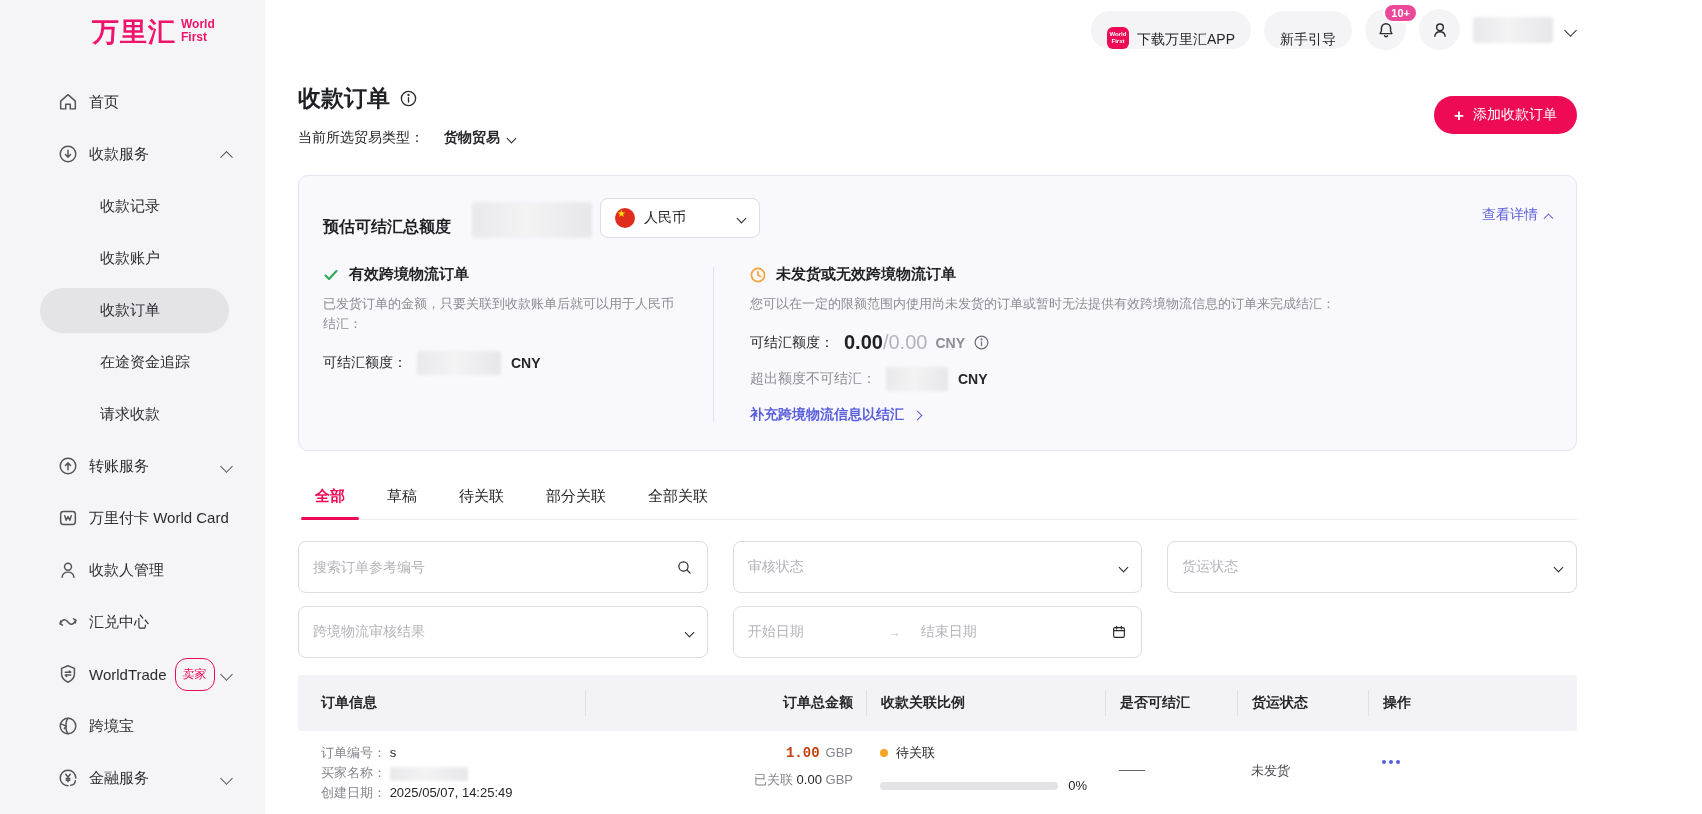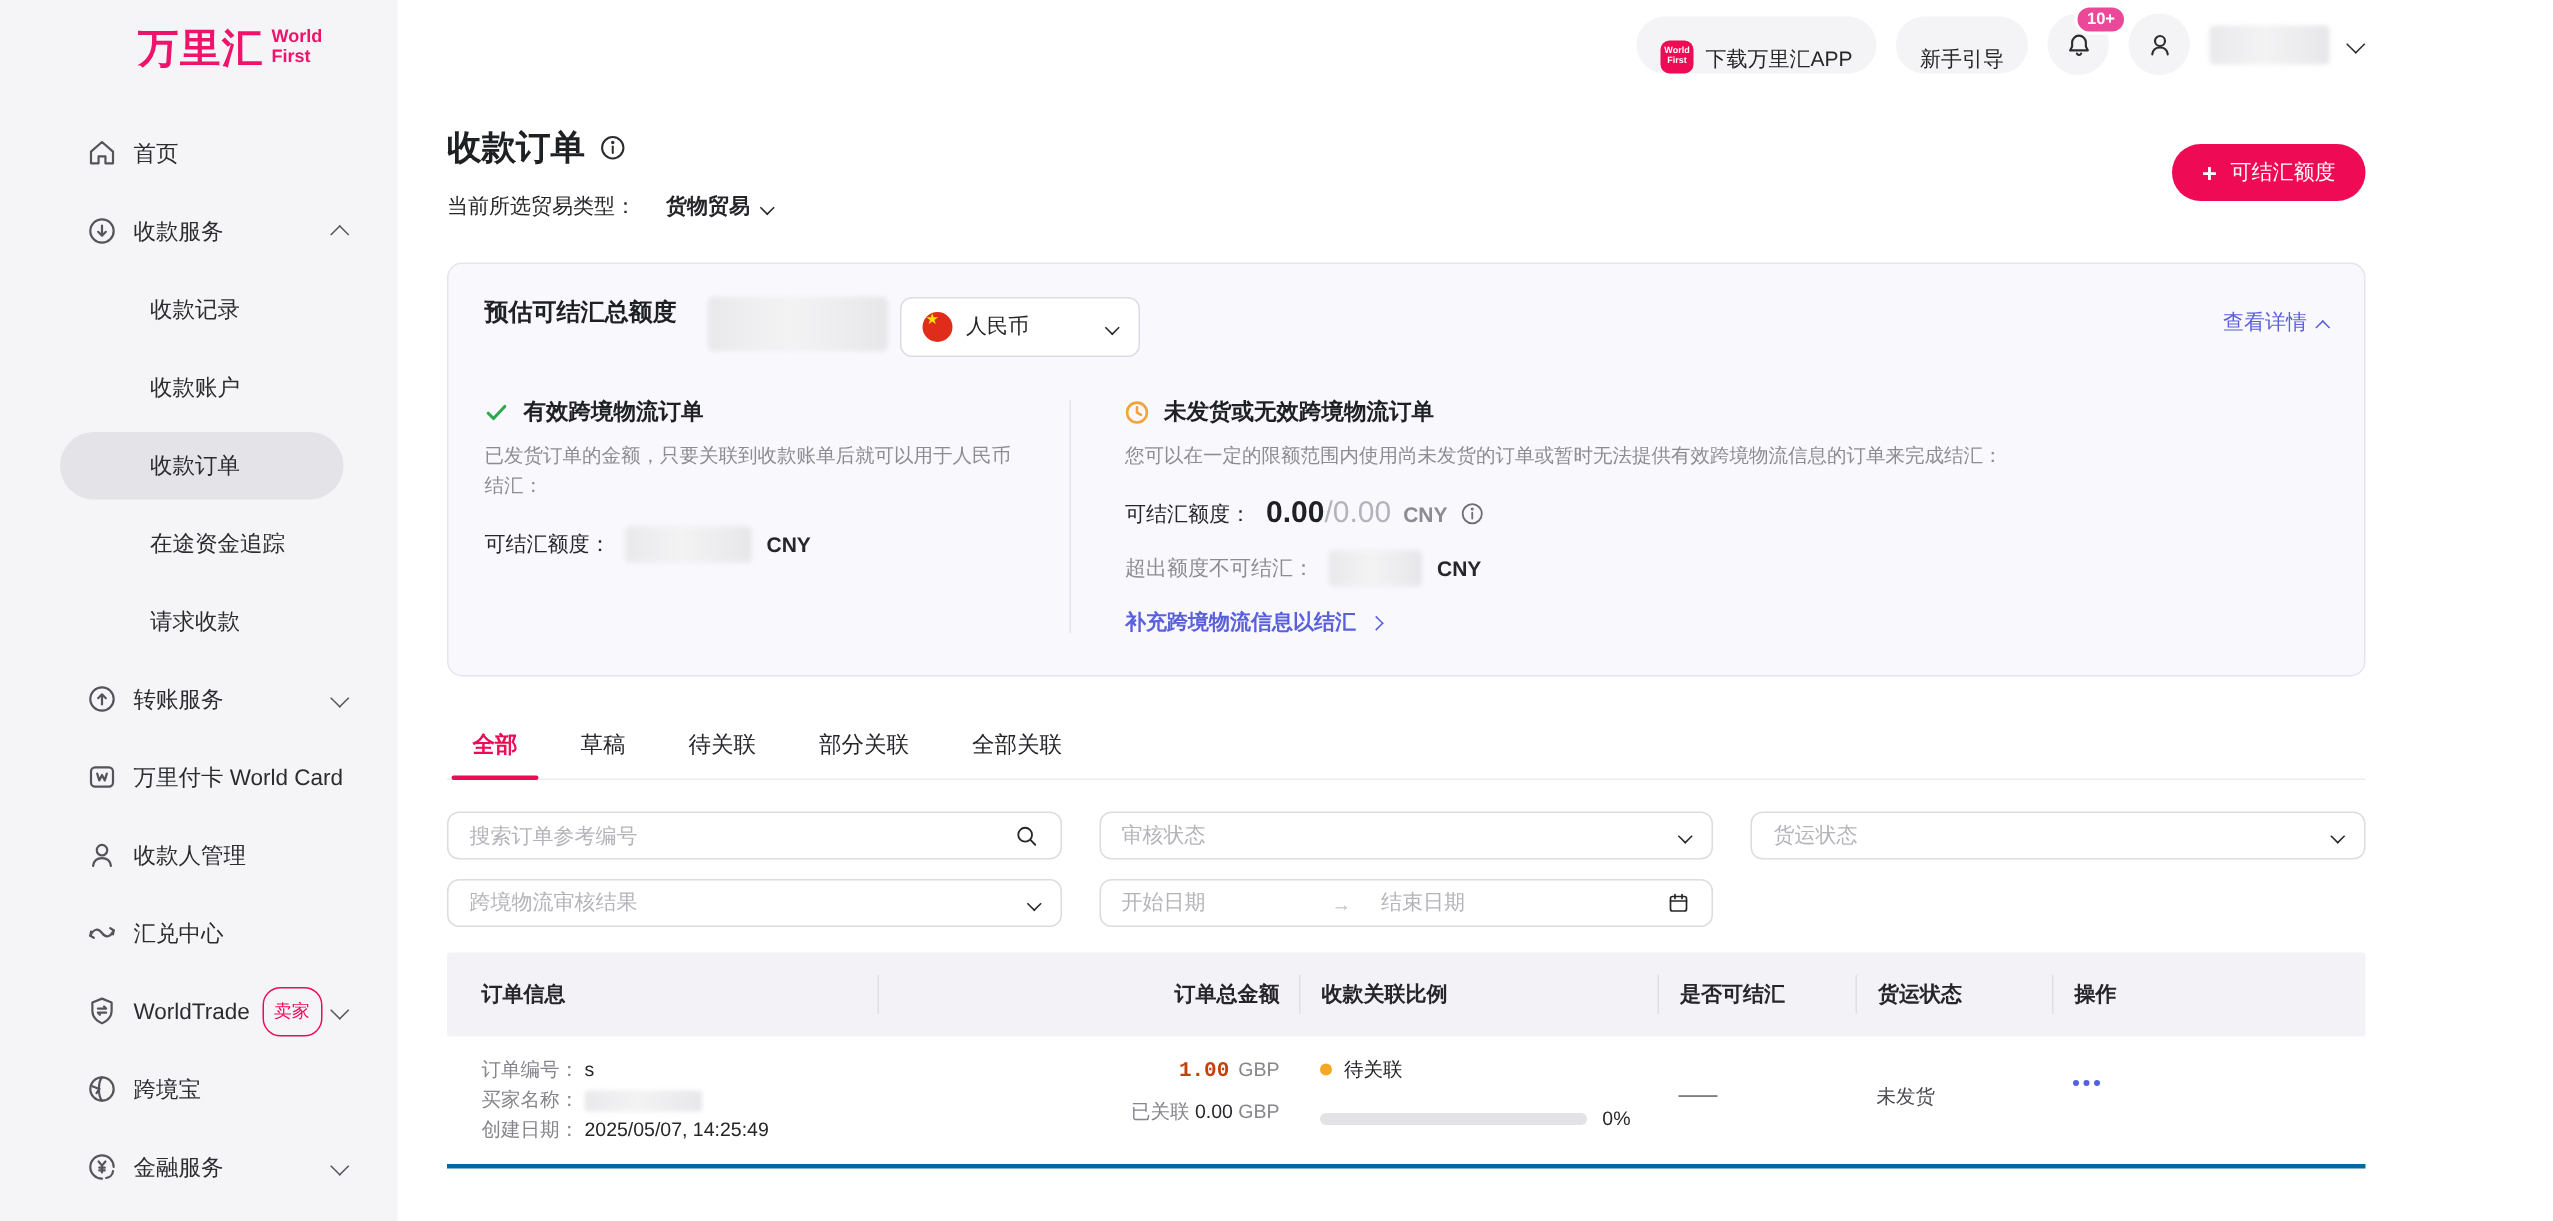--- a/index.html
+++ b/index.html
@@ -44,21 +44,21 @@
   .page-title{font-size:23px;font-weight:bold;color:#1f2024;}
   .trade-row{display:flex;align-items:center;margin-top:15px;font-size:14px;color:#26262a;gap:6px;}
   .trade-val{margin-left:14px;font-weight:bold;cursor:pointer;display:flex;align-items:center;gap:8px;}
   .add-btn{position:absolute;right:0;top:13px;height:38px;border:none;border-radius:19px;background:#ee0a54;color:#fff;
            font-size:14px;padding:0 20px;display:flex;align-items:center;gap:9px;cursor:pointer;font-family:inherit;}
   .plus{font-size:17px;font-weight:bold;line-height:1;}
 
   
   .summary{margin-top:28px;background:#f8f8fd;border:1px solid #e5e5f2;border-radius:10px;
            padding:22px 24px 26px;box-sizing:border-box;position:relative;}
-  .sum-row1{display:flex;align-items:flex-start;}
+  .sum-row1{display:flex;align-items:flex-end;}
   .sum-title{font-size:16px;font-weight:bold;color:#1f2024;}
   .sum-mask{width:120px;height:36px;margin-left:21px;border-radius:4px;}
   .cur-select{margin-left:8px;width:160px;height:40px;background:#fff;border:1px solid #dcdce6;border-radius:8px;
               display:flex;align-items:center;padding:0 14px;box-sizing:border-box;gap:9px;cursor:pointer;font-size:14px;color:#26262a;}
   .flag{width:20px;height:20px;border-radius:50%;background:#e02d1b;position:relative;overflow:hidden;flex-shrink:0;}
   .flag::before{content:"★";position:absolute;left:2px;top:0px;font-size:10px;color:#ffde00;}
   .cur-select .chev{margin-left:auto;color:#26262a;}
   .view-details{position:absolute;right:24px;top:30px;color:#5a5fdb;font-size:14px;display:flex;align-items:center;gap:7px;cursor:pointer;}
   .cols{display:flex;margin-top:27px;}
   .col-left{width:390px;padding-right:28px;box-sizing:border-box;flex-shrink:0;}
@@ -77,21 +77,21 @@
   .supp-link{margin-top:15px;display:flex;align-items:center;gap:10px;color:#5a5fdb;font-size:14px;font-weight:bold;cursor:pointer;}
 
   
   .tabs{display:flex;gap:14px;margin-top:36px;border-bottom:1px solid #ececf0;padding-left:3px;}
   .tab{font-size:15px;color:#26262a;padding:0 14px 13px;cursor:pointer;position:relative;white-space:nowrap;}
   .tab.active{color:#ee0a54;font-weight:bold;}
   .tab.active::after{content:"";position:absolute;left:0;right:0;bottom:-1px;height:3.5px;background:#ee0a54;border-radius:2px;}
 
   
   .filters{display:grid;grid-template-columns:1fr 1fr 1fr;gap:13px 25px;margin-top:21px;}
-  .fbox{height:32px;border:1px solid #dcdce2;border-radius:8px;background:#fff;display:flex;align-items:center;
+  .fbox{height:52px;border:1px solid #dcdce2;border-radius:8px;background:#fff;display:flex;align-items:center;
         padding:0 14px;box-sizing:border-box;font-size:14px;color:#b4b4ba;cursor:pointer;gap:8px;}
   .fbox .chev{margin-left:auto;color:#26262a;}
   .fbox .tail{margin-left:auto;color:#26262a;display:flex;align-items:center;}
   input.fin{border:none;outline:none;flex:1;font-size:14px;color:#26262a;background:transparent;font-family:inherit;padding:0;}
   input.fin::placeholder{color:#b4b4ba;}
   .d-start{width:132px;}
   .d-arrow{color:#c0c0c6;font-size:13px;}
   .d-end{margin-left:12px;}
 
   
@@ -298,21 +298,21 @@
         </div>
         <div class="trade-row">
           <span>当前所选贸易类型：</span>
           <span class="trade-val">
             <span>货物贸易</span>
             <span class="chev down sm"></span>
           </span>
         </div>
         <button class="add-btn">
           <span class="plus">+</span>
-          <span>可结汇额度</span>
+          <span>添加收款订单</span>
         </button>
       </div>
 
       <section class="summary">
         <div class="sum-row1">
           <span class="sum-title">预估可结汇总额度</span>
           <span class="mask sum-mask"></span>
           <div class="cur-select">
             <span class="flag"></span>
             <span>人民币</span>

